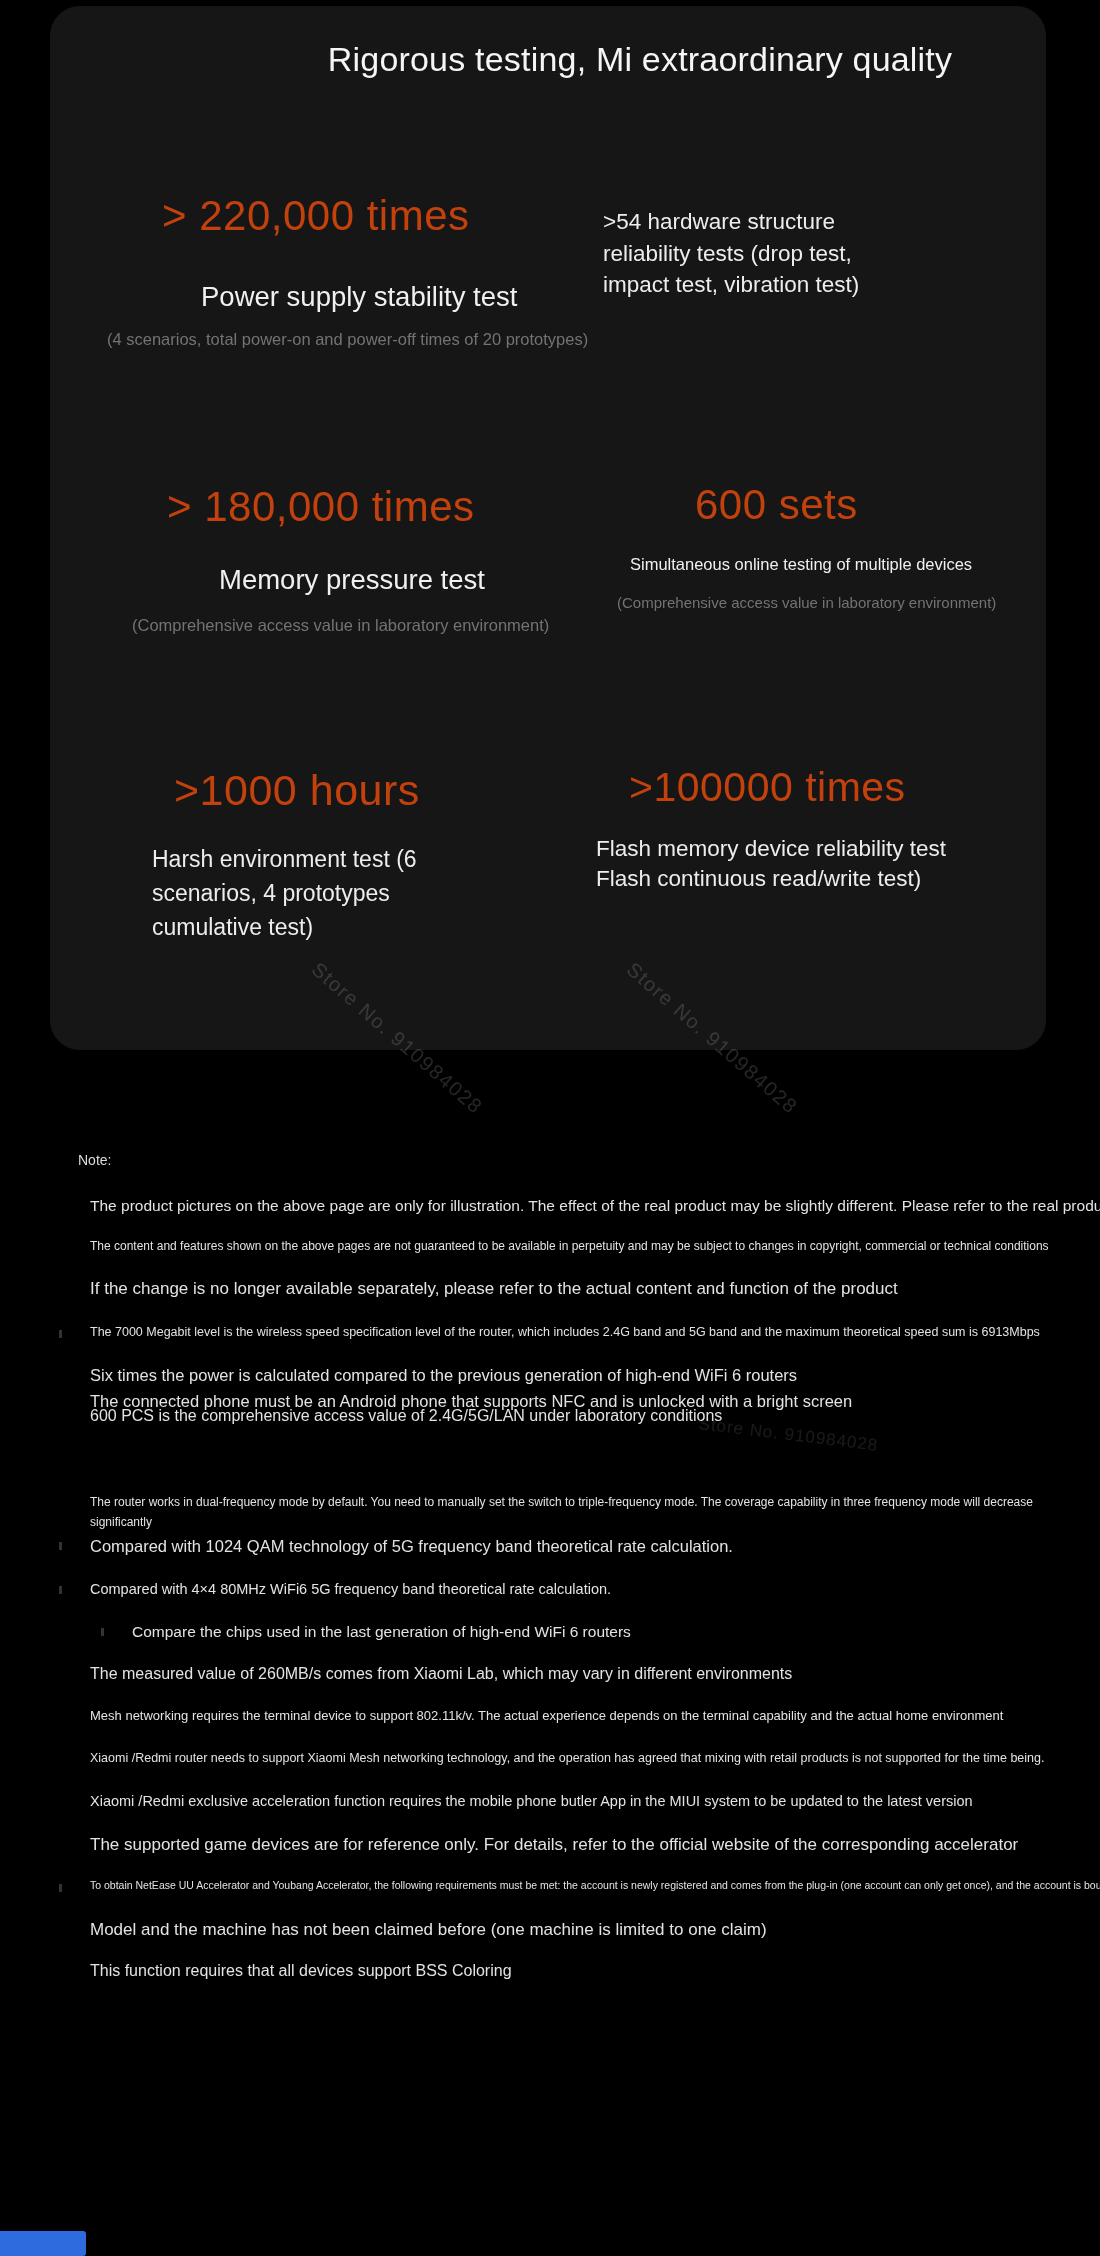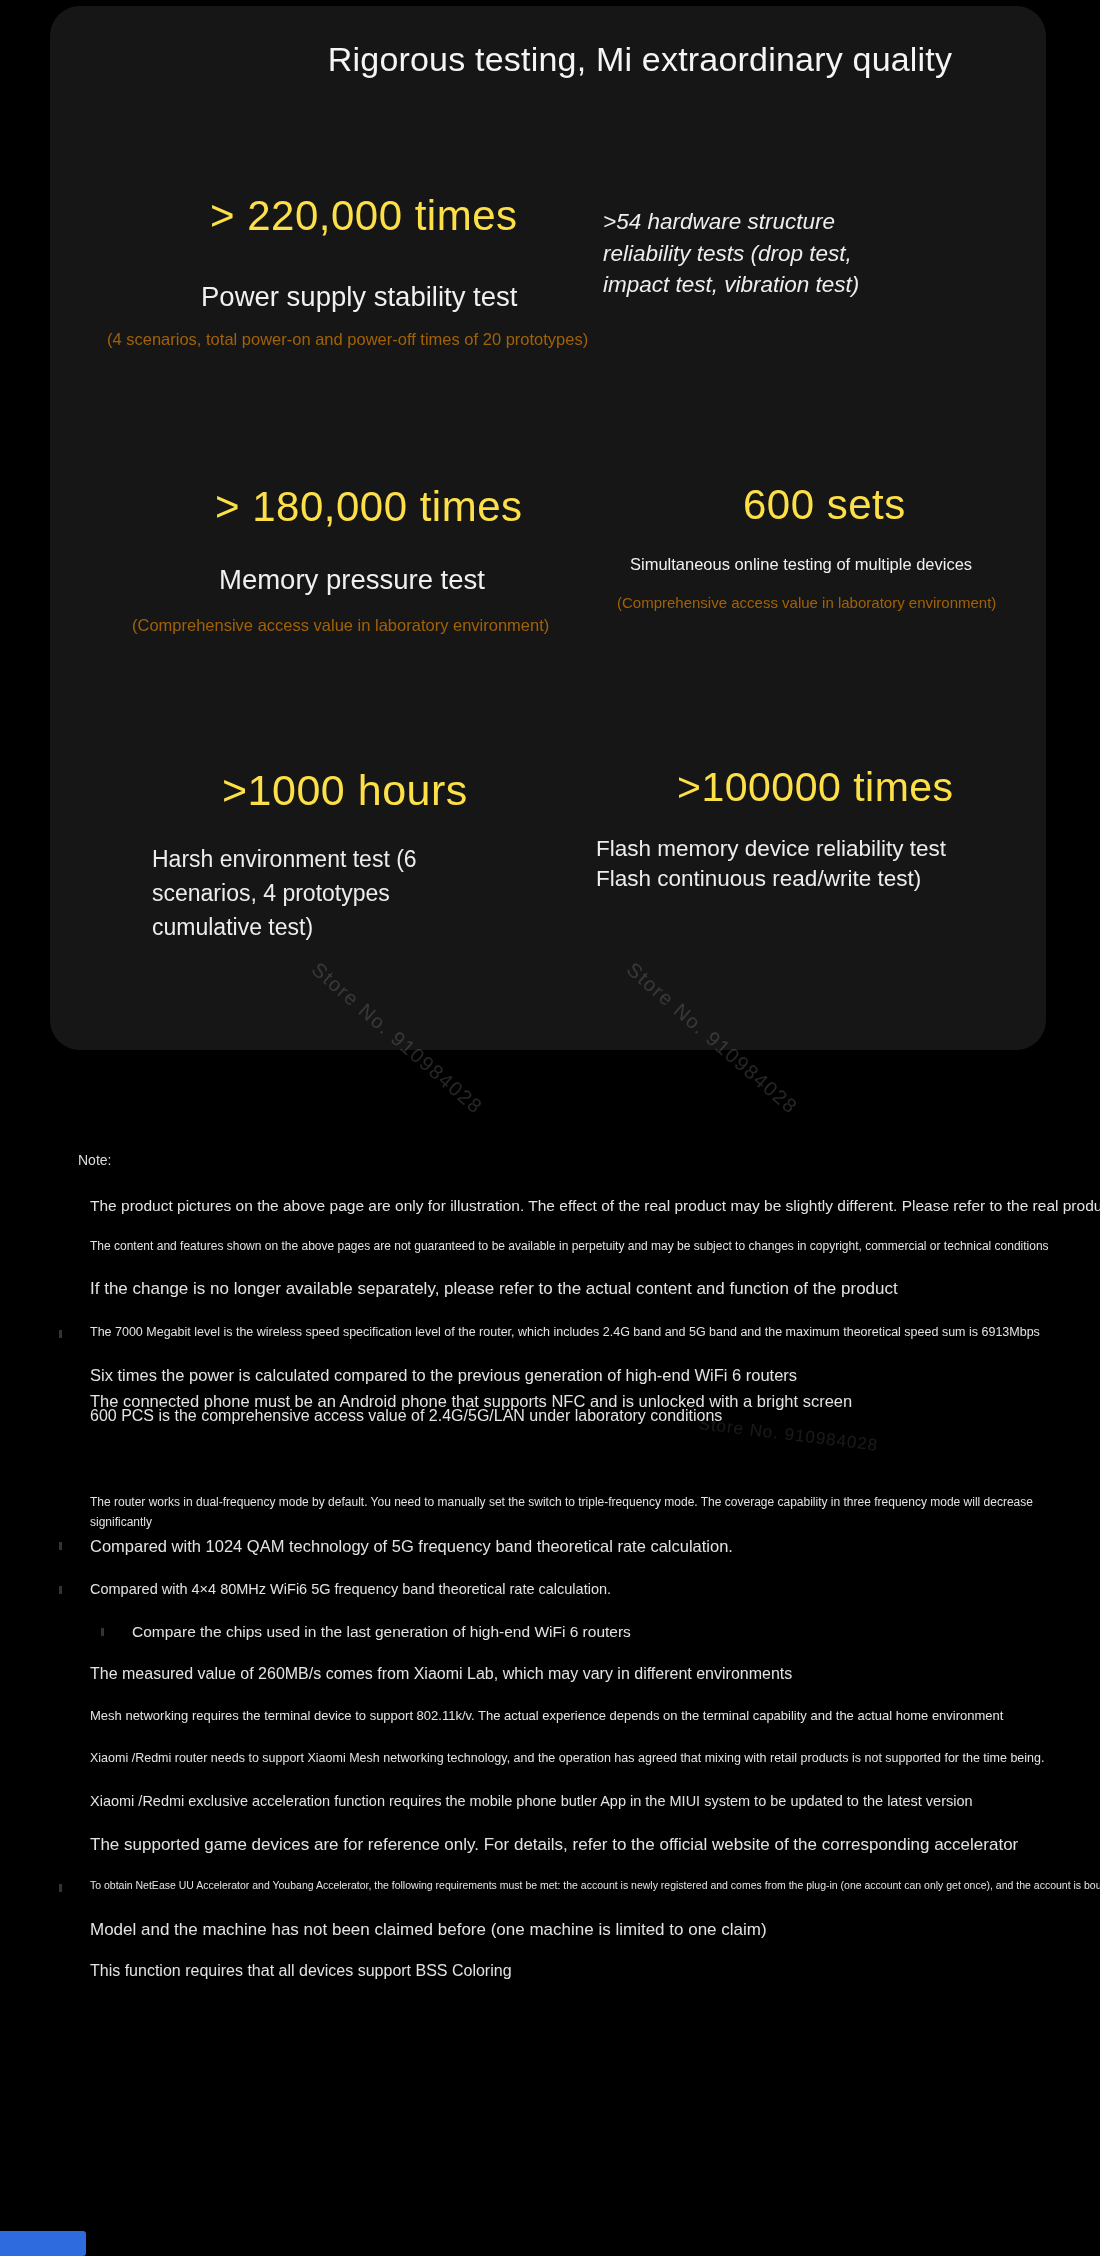--- a/index.html
+++ b/index.html
@@ -15,27 +15,27 @@
     left:50px;top:6px;width:996px;height:1044px;
     background:#161616;border-radius:30px;
   }
   .page-title{
     left:240px;top:40px;width:800px;
     text-align:center;
     color:#f5f5f5;font-size:34px;font-weight:500;letter-spacing:0.2px;
     white-space:nowrap;
   }
   .stat-value{
-    color:#fde047;font-weight:400;white-space:nowrap;letter-spacing:0.5px;margin-left:48px;
+    color:#c2410c;font-weight:400;white-space:nowrap;letter-spacing:0.5px;
   }
   .stat-title{
     color:#f0f0f0;font-weight:400;white-space:nowrap;
   }
   .stat-note{
-    color:#a16207;font-weight:400;white-space:nowrap;
+    color:#737373;font-weight:400;white-space:nowrap;
   }
   .stat-multiline{
     color:#ededed;font-weight:400;white-space:pre-line;
   }
   .watermark{
     color:rgba(255,255,255,0.15);
     font-size:20px;letter-spacing:1.5px;white-space:nowrap;
     transform:rotate(41deg);transform-origin:left top;
   }
   .watermark-flat{
@@ -63,21 +63,21 @@
 <body>
 
 <div class="abs panel"></div>
 
 <div class="abs page-title">Rigorous testing, Mi extraordinary quality</div>
 
 <div class="abs stat-value" style="left:162px;top:192px;font-size:42px;">&gt; 220,000 times</div>
 <div class="abs stat-title" style="left:201px;top:281px;font-size:27.5px;">Power supply stability test</div>
 <div class="abs stat-note" style="left:107px;top:330px;font-size:16.5px;">(4 scenarios, total power-on and power-off times of 20 prototypes)</div>
 
-<div class="abs stat-multiline" style="left:603px;top:206px;font-size:22.5px;line-height:31.5px;font-style:italic;">&gt;54 hardware structure
+<div class="abs stat-multiline" style="left:603px;top:206px;font-size:22.5px;line-height:31.5px;">&gt;54 hardware structure
 reliability tests (drop test,
 impact test, vibration test)</div>
 
 <div class="abs stat-value" style="left:167px;top:483px;font-size:42px;">&gt; 180,000 times</div>
 <div class="abs stat-title" style="left:219px;top:564px;font-size:27.5px;">Memory pressure test</div>
 <div class="abs stat-note" style="left:132px;top:616px;font-size:16.5px;">(Comprehensive access value in laboratory environment)</div>
 
 <div class="abs stat-value" style="left:695px;top:481px;font-size:42px;">600 sets</div>
 <div class="abs stat-title" style="left:630px;top:555px;font-size:16.5px;">Simultaneous online testing of multiple devices</div>
 <div class="abs stat-note" style="left:617px;top:594px;font-size:15px;">(Comprehensive access value in laboratory environment)</div>

